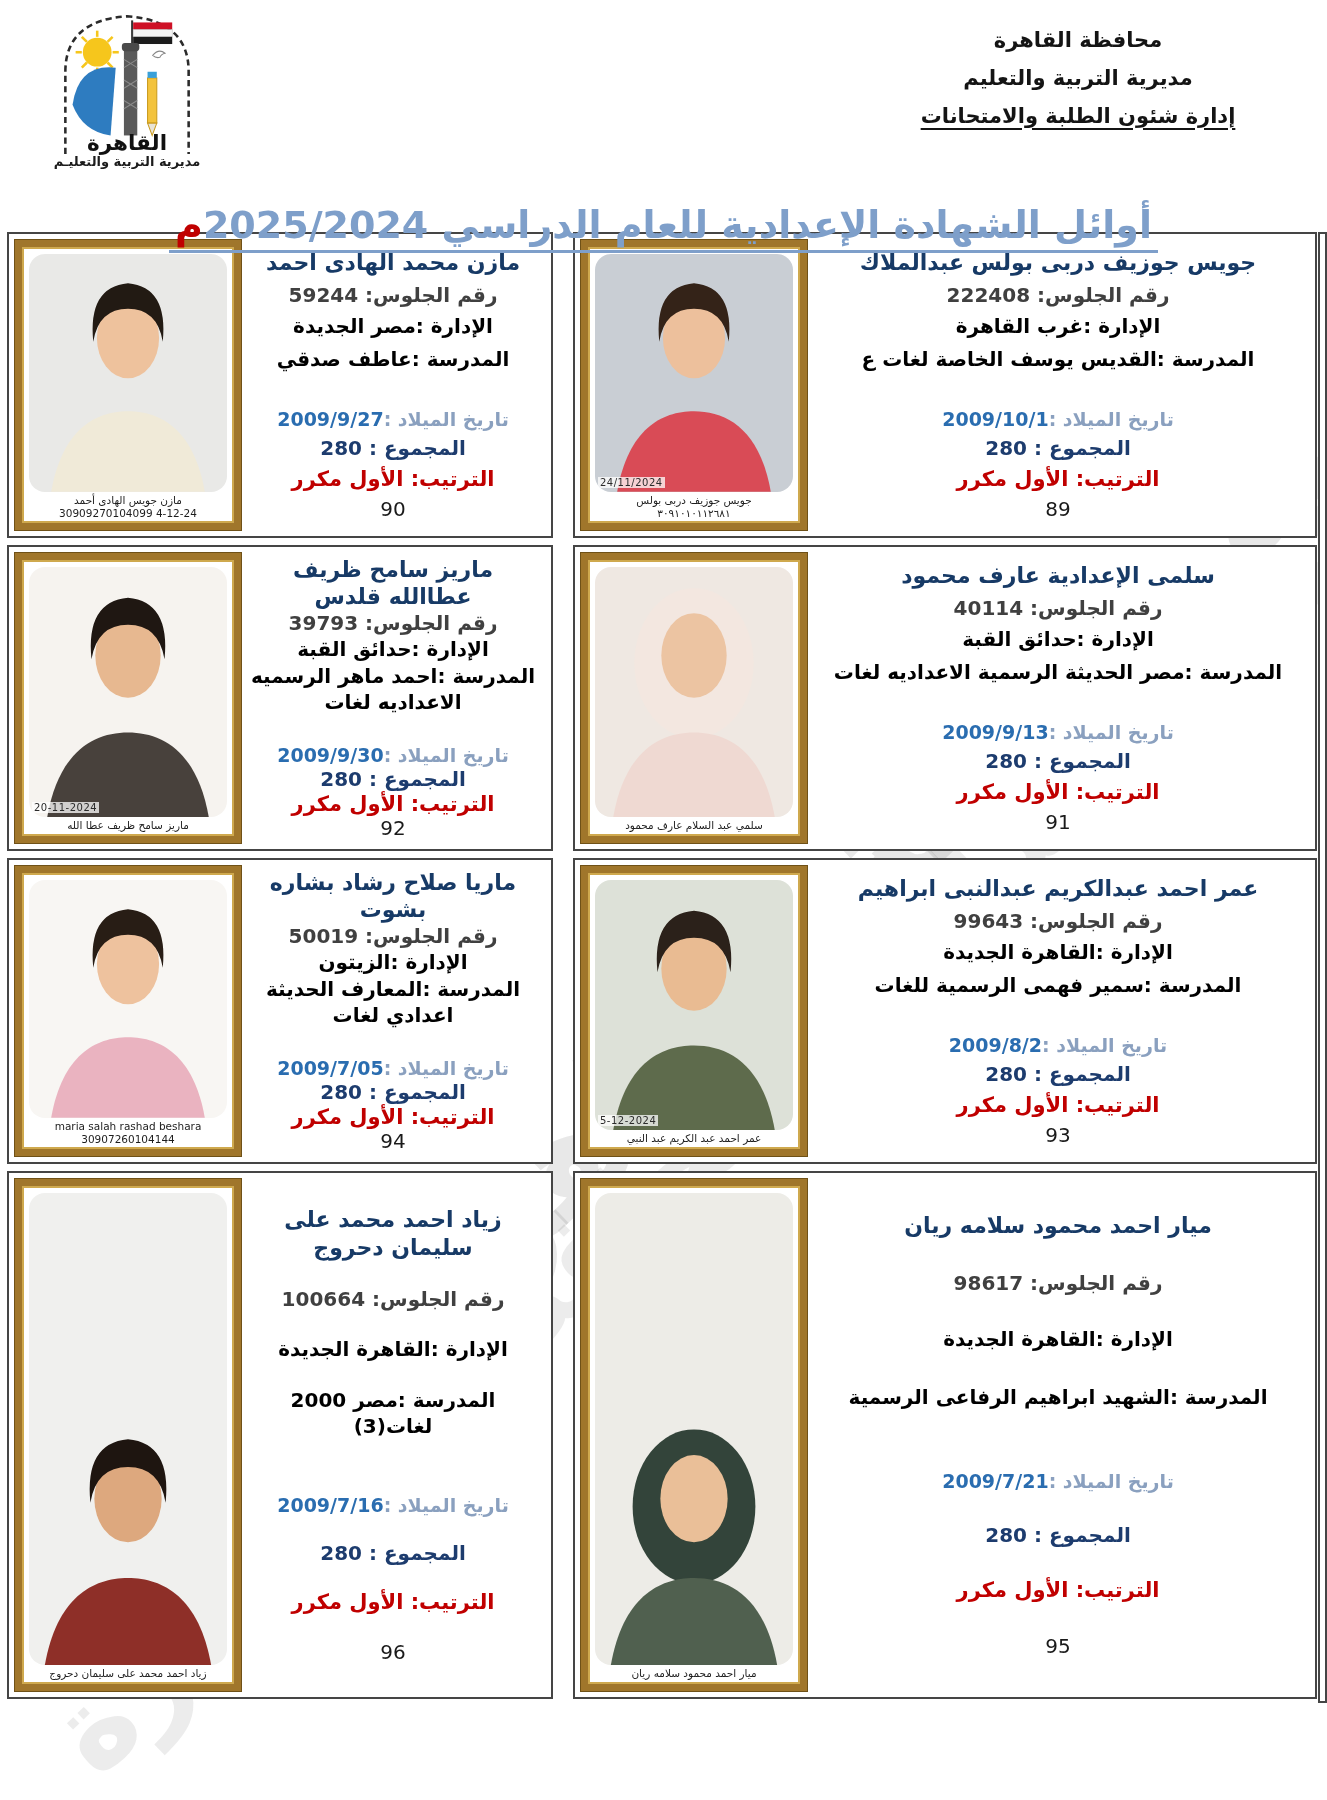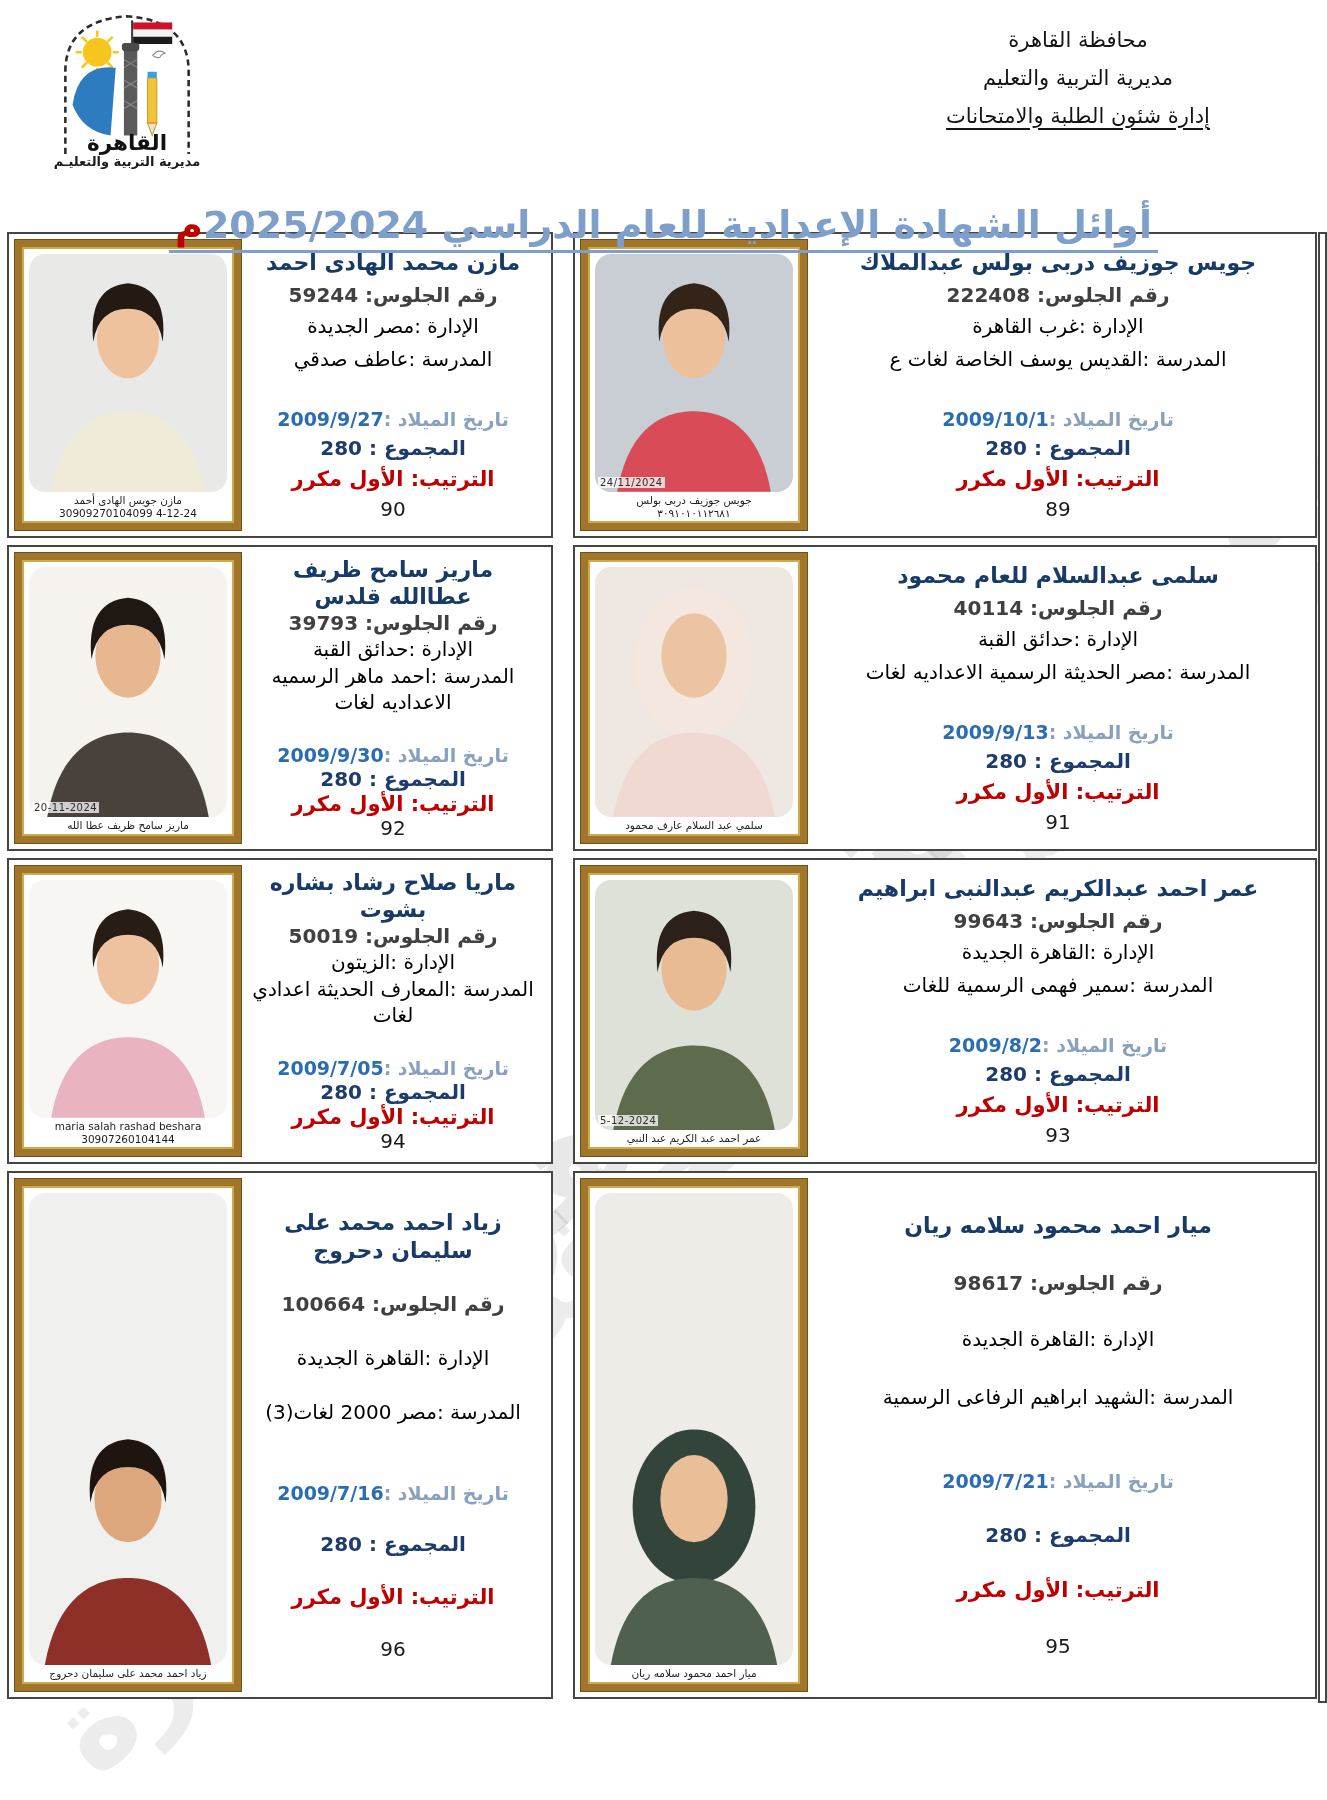--- a/index.html
+++ b/index.html
@@ -16,21 +16,21 @@
     transform:rotate(-44deg);transform-origin:left top;
   }
   .wm1{left:340px;top:1250px;}
   .wm2{left:20px;top:1700px;font-size:120px;color:rgba(110,110,110,0.13);}
   
   .logo-box{position:absolute;left:42px;top:6px;width:170px;text-align:center;z-index:2;}
   .logo-caption{font-size:13px;font-weight:bold;color:#1c1c1c;margin-top:-6px;direction:rtl;}
   .org{
     position:absolute;top:22px;right:34px;width:430px;z-index:2;
     text-align:center;direction:rtl;
-    font-size:21px;font-weight:normal;color:#141414;line-height:1.8;
+    font-size:21px;font-weight:bold;color:#141414;line-height:1.8;
   }
   .org .u{text-decoration:underline;text-underline-offset:5px;}
   
   .title{
     position:absolute;top:160px;left:0;right:0;z-index:2;
     text-align:center;direction:rtl;margin-top:43px;
   }
   .title .inner{
     display:inline-block;font-size:38px;font-weight:bold;color:#7e9fca;
     border-bottom:3px solid #7e9fca;padding:0 6px 3px 6px;
@@ -75,21 +75,21 @@
   }
   .caption .cap1,.caption .cap2{display:block;}
   
   .content{
     flex:1 1 auto;direction:rtl;text-align:center;
     display:flex;flex-direction:column;justify-content:space-evenly;align-items:center;
     padding:2px 8px;position:relative;
   }
   .name{font-size:22px;font-weight:bold;color:#173a66;line-height:1.25;}
   .seat{font-size:20px;font-weight:bold;color:#404040;}
-  .line{font-size:20px;font-weight:normal;color:#000;line-height:1.3;}
+  .line{font-size:20px;font-weight:bold;color:#000;line-height:1.3;}
   .dob{font-size:19px;font-weight:bold;margin-top:29px;}
   .dob .lbl{color:#8aa0bf;}
   .dob .val{color:#2a6db0;}
   .total{font-size:20px;font-weight:bold;color:#1d3c6e;}
   .rank{font-size:21px;font-weight:bold;color:#c00000;}
   .num{font-size:20px;color:#1a1a1a;}
 </style>
 </head>
 <body>
 
@@ -256,21 +256,21 @@
           <path class="hair-top f-hair" d="M31,48 Q28,18 50,16 Q72,18 69,48 Q66,30 50,30 Q34,30 31,48 Z" fill="#f3e7e0"></path>
         </svg>
 
       </div>
       <div class="caption">
         <span class="cap1">سلمي عبد السلام عارف محمود</span>
 
       </div>
     </div>
     <div class="content">
-      <div class="name">سلمى عبدالسلام للعام محمود</div>
+      <div class="name">سلمى الإعدادية عارف محمود</div>
       <div class="seat">
         <span>رقم الجلوس:</span>
         <span class="val">40114</span>
       </div>
       <div class="line">
         <span>الإدارة :</span><span>حدائق القبة</span>
       </div>
       <div class="line">
         <span>المدرسة :</span><span>مصر الحديثة الرسمية الاعداديه لغات</span>
       </div>

